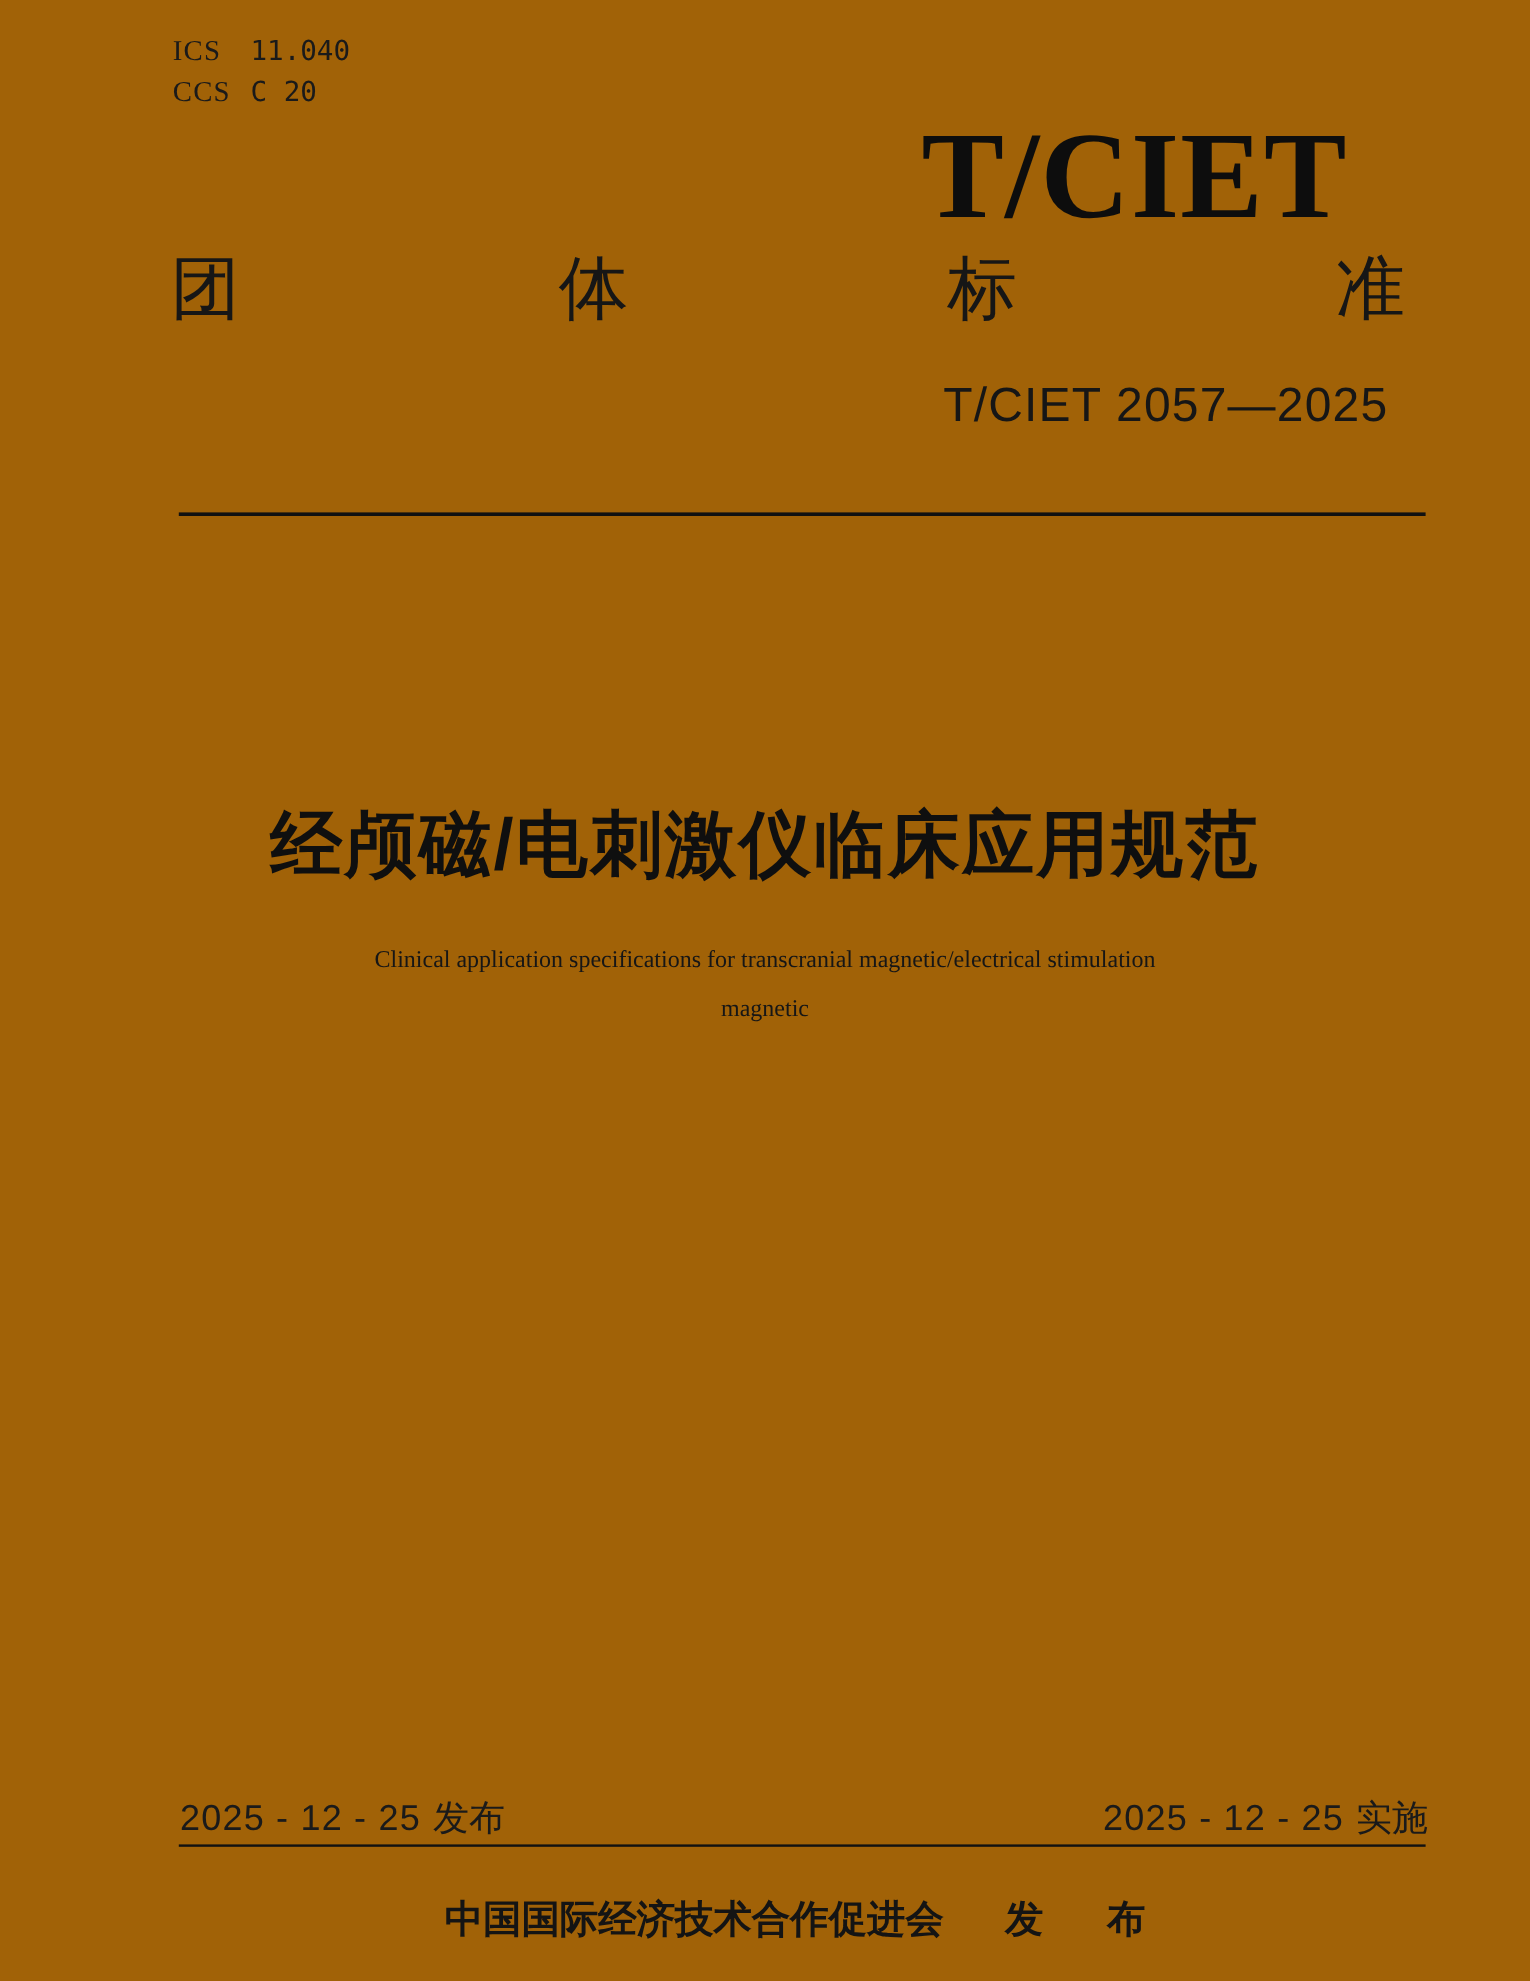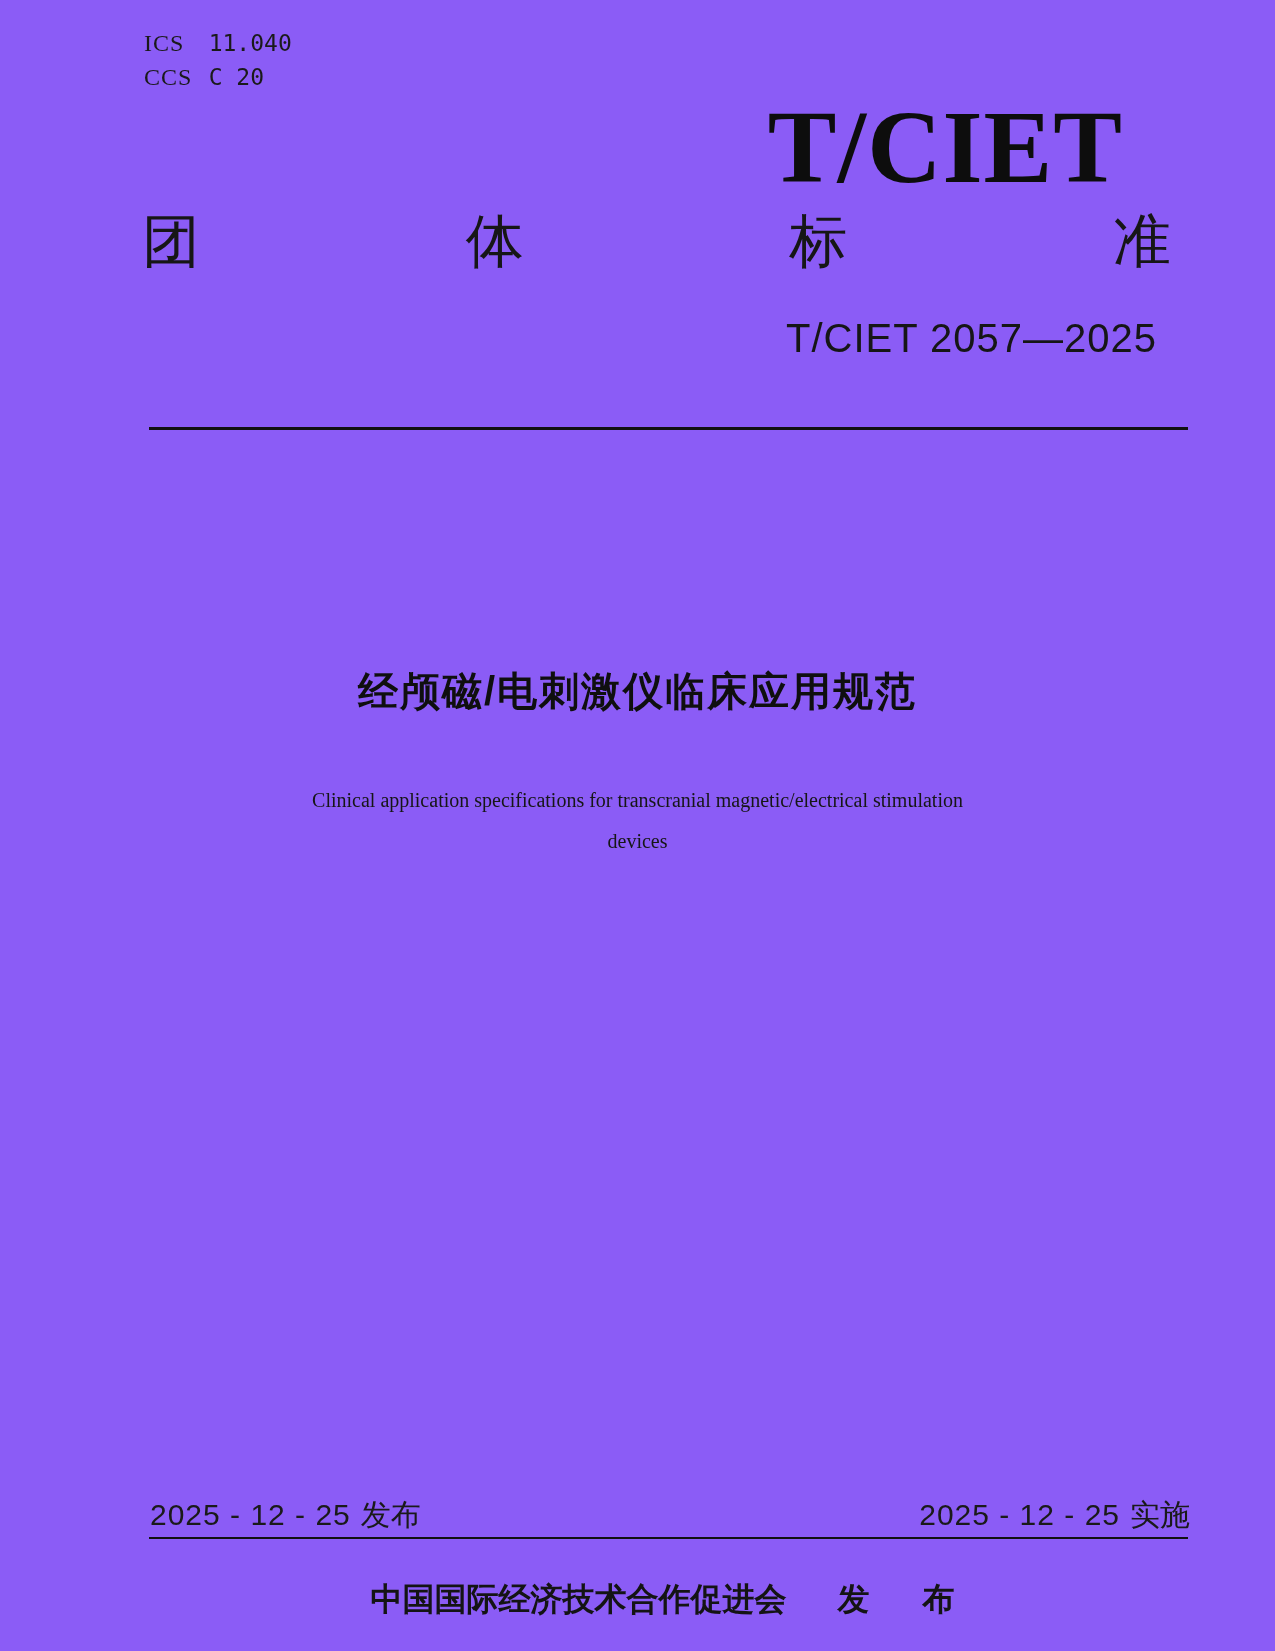--- a/index.html
+++ b/index.html
@@ -5,21 +5,21 @@
   html, body {
     margin: 0;
     padding: 0;
     background: #e8e8e8;
   }
   .page {
     position: relative;
     width: 1275px;
     height: 1651px;
     margin: 0 auto;
-    background: #8b5cf6;
+    background: #a16207;
     color: #141414;
     font-family: "Liberation Sans", sans-serif;
     overflow: hidden;
   }
 
   
   .codes {
     position: absolute;
     left: 144px;
     top: 26px;
@@ -86,21 +86,21 @@
     background: #111111;
   }
 
   .title-zh {
     position: absolute;
     left: 0;
     width: 100%;
     top: 664px;
     margin: 0;
     text-align: center;
-    font-size: 40px;
+    font-size: 60px;
     font-weight: bold;
     letter-spacing: 2px;
     color: #0f0f0f;
   }
 
   .title-en {
     position: absolute;
     left: 88px;
     right: 88px;
     top: 780px;
@@ -177,21 +177,21 @@
   </div>
 
   <div class="std-number">T/CIET 2057—2025</div>
 
   <div class="rule-top"></div>
 
   <h1 class="title-zh">经颅磁/电刺激仪临床应用规范</h1>
 
   <div class="title-en">
     <div>Clinical application specifications for transcranial magnetic/electrical stimulation</div>
-    <div>devices</div>
+    <div>magnetic</div>
   </div>
 
   <div class="dates">
     <div>
       <span class="num">2025 - 12 - 25</span><span class="dlbl">发布</span>
     </div>
     <div>
       <span class="num">2025 - 12 - 25</span><span class="dlbl">实施</span>
     </div>
   </div>

